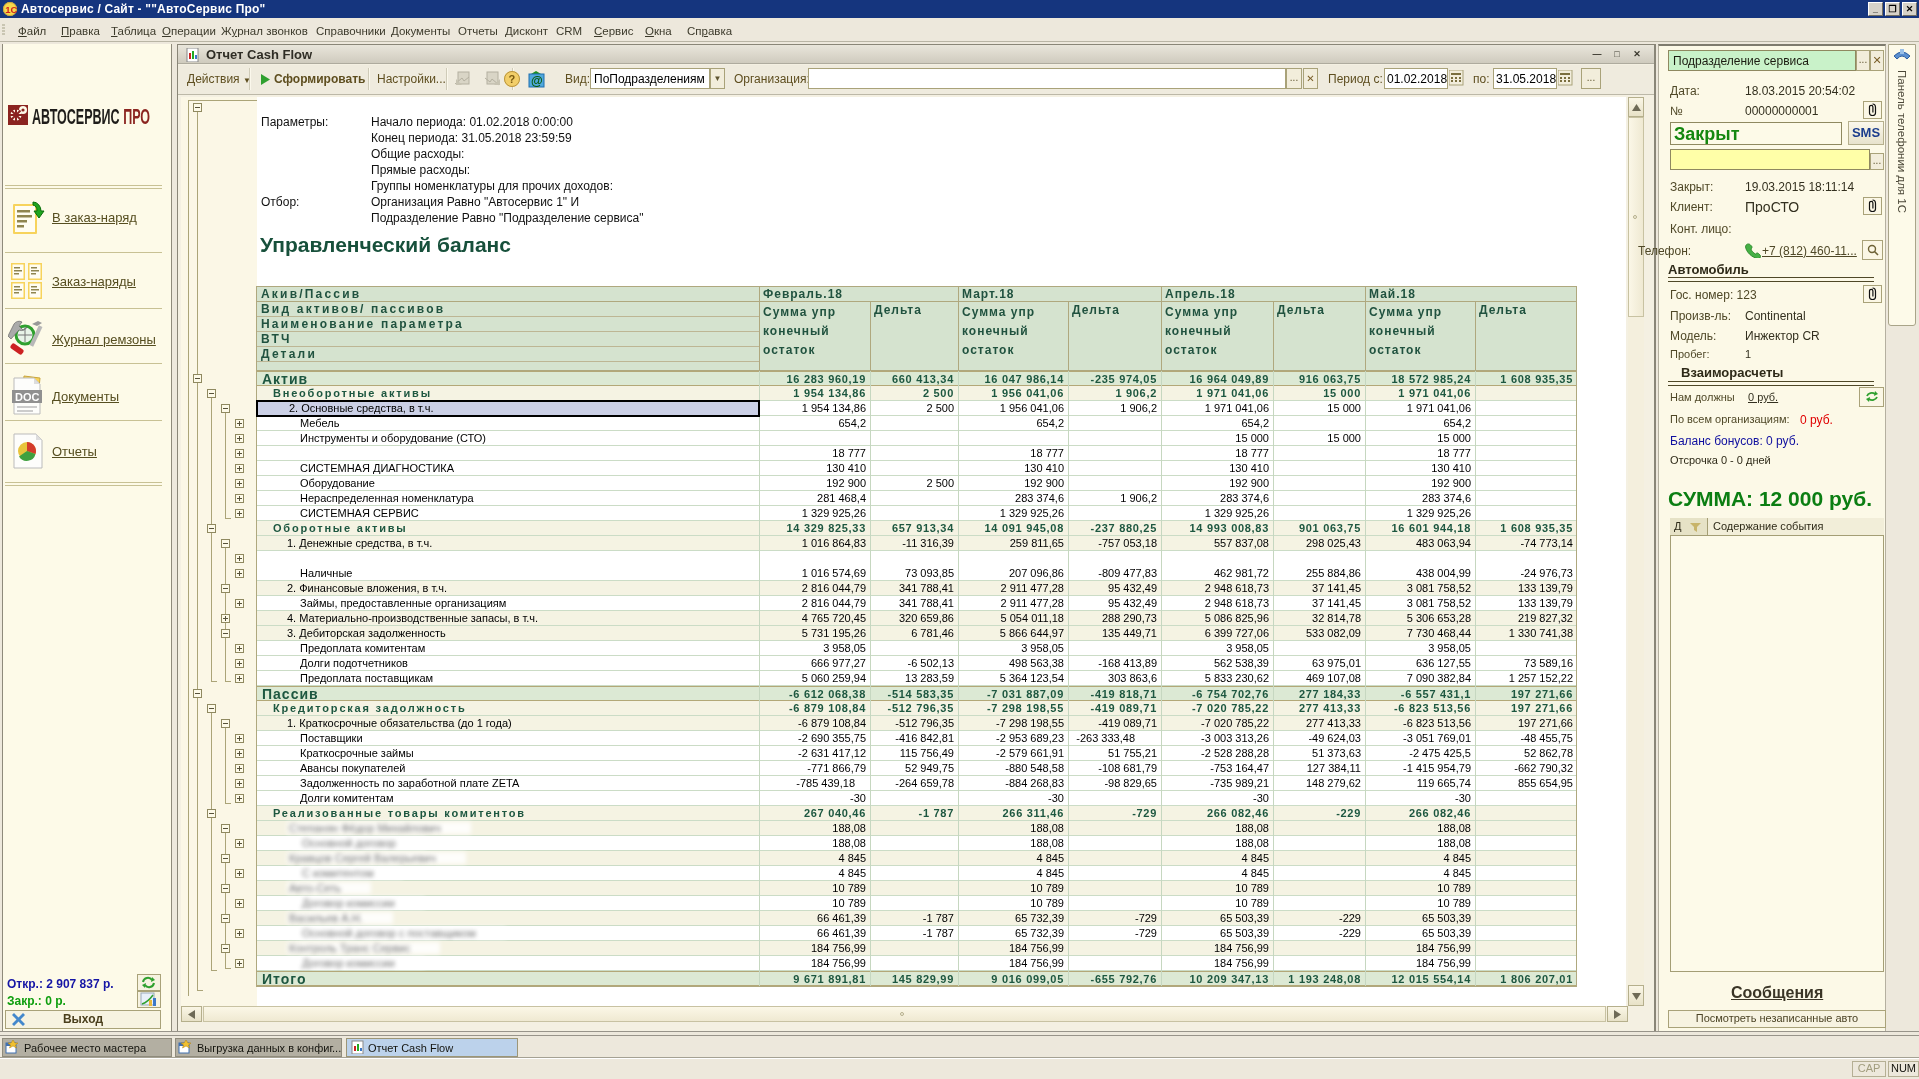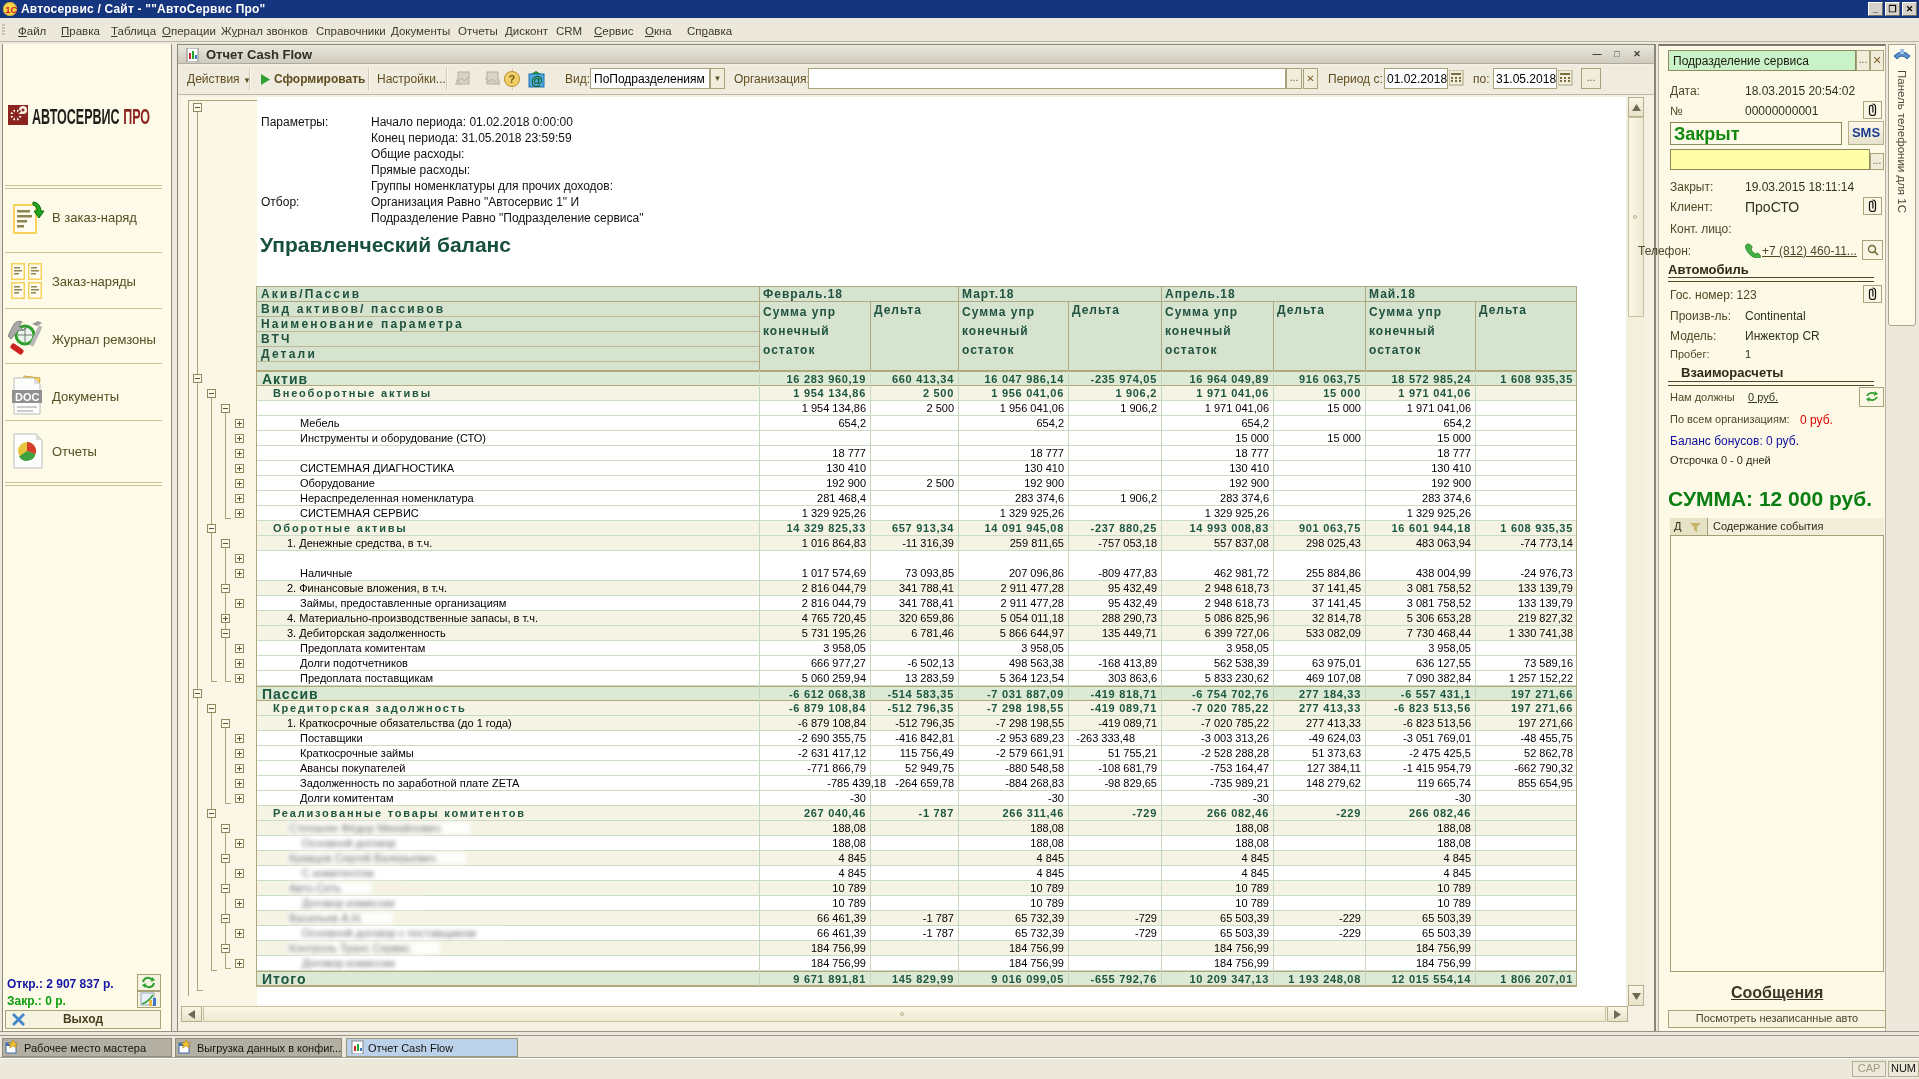--- a/index.html
+++ b/index.html
@@ -13,21 +13,21 @@
  font-weight:bold;text-align:center;line-height:12px;}
 #menubar{left:0;top:18px;width:1919px;height:24px;background:#EDE8DC;border-bottom:1px solid #B9B5A5;}
 .mi{top:25px;font-size:11.5px;color:#3C3A2B;}
 .mi u{text-decoration:underline;}
 #grip{left:2px;top:24px;width:3px;height:12px;background:repeating-linear-gradient(180deg,#C9C5B2 0 2px,#EDE8DC 2px 3px);}
 
 #sidebar{left:2px;top:44px;width:170px;height:988px;background:#FDFAE8;
  border-right:1px solid #8E8A7B;border-left:1px solid #8E8A7B;}
 .sep{left:5px;width:157px;border-top:1px solid #C8C194;}
 .sep2{left:5px;width:157px;height:4px;border-top:1px solid #C8C194;border-bottom:1px solid #C8C194;}
-.navtext{font-size:13px;color:#564E20;}
+.navtext{font-size:13px;color:#564E20;text-decoration:underline;}
 #logotext{left:32px;top:105px;font-size:19px;font-weight:bold;color:#1F1D1A;
  transform:scale(.66,1.12);transform-origin:left top;letter-spacing:0px;white-space:nowrap;}
 #logotext b{color:#8B2420;}
 
 #okr{left:7px;top:977px;font-size:12px;font-weight:bold;color:#1515A5;}
 #zakr{left:7px;top:994px;font-size:12px;font-weight:bold;color:#0E9E0E;}
 .sbtn{left:137px;width:24px;height:17px;background:#F7F3E1;border:1px solid #A9A279;}
 #exitbtn{left:5px;top:1010px;width:156px;height:19px;background:#F7F3E1;
  border:1px solid #A9A279;font-size:12px;font-weight:bold;color:#4A3F1D;text-align:center;line-height:17px;}
 
@@ -644,21 +644,21 @@
 <div class="num" style="left:616px;width:82px">-11 316,39</div>
 <div class="num" style="left:704px;width:104px">259 811,65</div>
 <div class="num" style="left:814px;width:87px">-757 053,18</div>
 <div class="num" style="left:907px;width:106px">557 837,08</div>
 <div class="num" style="left:1019px;width:86px">298 025,43</div>
 <div class="num" style="left:1111px;width:104px">483 063,94</div>
 <div class="num" style="left:1221px;width:96px">-74 773,14</div>
 </div>
 <div class="row w" style="top:280px">
 <div class="nm" style="left:44px">Наличные</div>
-<div class="num" style="left:505px;width:105px">1 017 574,69</div>
+<div class="num" style="left:505px;width:105px">1 016 574,69</div>
 <div class="num" style="left:616px;width:82px">73 093,85</div>
 <div class="num" style="left:704px;width:104px">207 096,86</div>
 <div class="num" style="left:814px;width:87px">-809 477,83</div>
 <div class="num" style="left:907px;width:106px">462 981,72</div>
 <div class="num" style="left:1019px;width:86px">255 884,86</div>
 <div class="num" style="left:1111px;width:104px">438 004,99</div>
 <div class="num" style="left:1221px;width:96px">-24 976,73</div>
 </div>
 <div class="row c" style="top:295px">
 <div class="nm" style="left:31px">2. Финансовые вложения, в т.ч.</div>
@@ -794,21 +794,21 @@
 <div class="num" style="left:616px;width:82px">52 949,75</div>
 <div class="num" style="left:704px;width:104px">-880 548,58</div>
 <div class="num" style="left:814px;width:87px">-108 681,79</div>
 <div class="num" style="left:907px;width:106px">-753 164,47</div>
 <div class="num" style="left:1019px;width:86px">127 384,11</div>
 <div class="num" style="left:1111px;width:104px">-1 415 954,79</div>
 <div class="num" style="left:1221px;width:96px">-662 790,32</div>
 </div>
 <div class="row w" style="top:490px">
 <div class="nm" style="left:44px">Задолженность по заработной плате ZETA</div>
-<div class="num" style="left:505px;width:125px">-785 439,18</div>
+<div class="num" style="left:505px;width:94px">-785 439,18</div>
 <div class="num" style="left:616px;width:82px">-264 659,78</div>
 <div class="num" style="left:704px;width:104px">-884 268,83</div>
 <div class="num" style="left:814px;width:87px">-98 829,65</div>
 <div class="num" style="left:907px;width:106px">-735 989,21</div>
 <div class="num" style="left:1019px;width:86px">148 279,62</div>
 <div class="num" style="left:1111px;width:104px">119 665,74</div>
 <div class="num" style="left:1221px;width:96px">855 654,95</div>
 </div>
 <div class="row w" style="top:505px">
 <div class="nm" style="left:44px">Долги комитентам</div>
@@ -916,20 +916,23 @@
 </div>
 <div class="vln" style="left:503px;top:85px;height:616px"></div>
 <div class="vln" style="left:614px;top:85px;height:616px"></div>
 <div class="vln" style="left:702px;top:85px;height:616px"></div>
 <div class="vln" style="left:812px;top:85px;height:616px"></div>
 <div class="vln" style="left:905px;top:85px;height:616px"></div>
 <div class="vln" style="left:1017px;top:85px;height:616px"></div>
 <div class="vln" style="left:1109px;top:85px;height:616px"></div>
 <div class="vln" style="left:1219px;top:85px;height:616px"></div>
 <div class="ab" style="left:0;top:0;width:1321px;height:701px;border:1px solid #AFA87E;pointer-events:none"></div>
+<div id="selcell">
+      <div class="nm nw" style="left:31px;top:0px">2. Основные средства, в т.ч.</div>
+    </div>
 </div>
 <div class="ab" id="rpanel"></div>
 <div class="ab" style="left:1668px;top:50px;width:188px;height:21px;background:#C9F2C9;border:1px solid #8F8960;font-size:12px;color:#1B1B10;padding:3px 0 0 4px;white-space:nowrap">Подразделение сервиса</div>
 <div class="ab" style="left:1856px;top:50px;width:14px;height:21px;background:#F2EDDB;border:1px solid #A9A279;text-align:center;font-size:10px;color:#5E5430;line-height:18px">...</div>
 <div class="ab" style="left:1870px;top:50px;width:14px;height:21px;background:#F2EDDB;border:1px solid #A9A279;text-align:center;font-size:11px;color:#7A5E28;line-height:19px">✕</div>
 <div class="ab rlab nw" style="left:1670px;top:84px;">Дата:</div>
 <div class="ab rval nw" style="left:1745px;top:84px;">18.03.2015 20:54:02</div>
 <div class="ab rlab nw" style="left:1670px;top:104px;">№</div>
 <div class="ab rval nw" style="left:1745px;top:104px;">00000000001</div>
 <div class="ab rbtn" style="left:1863px;top:101px;width:19px;height:18px"></div>

